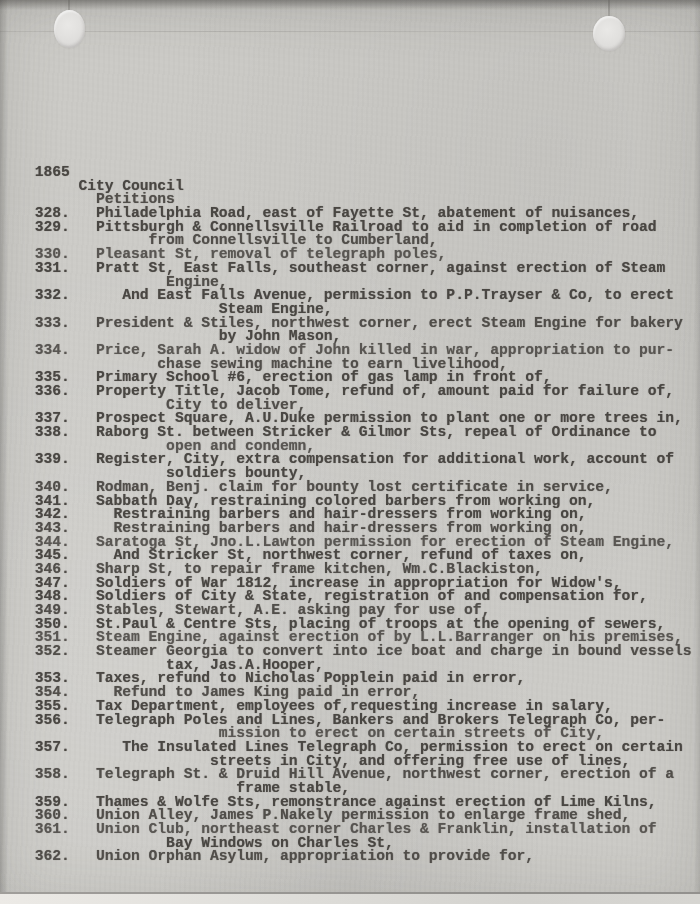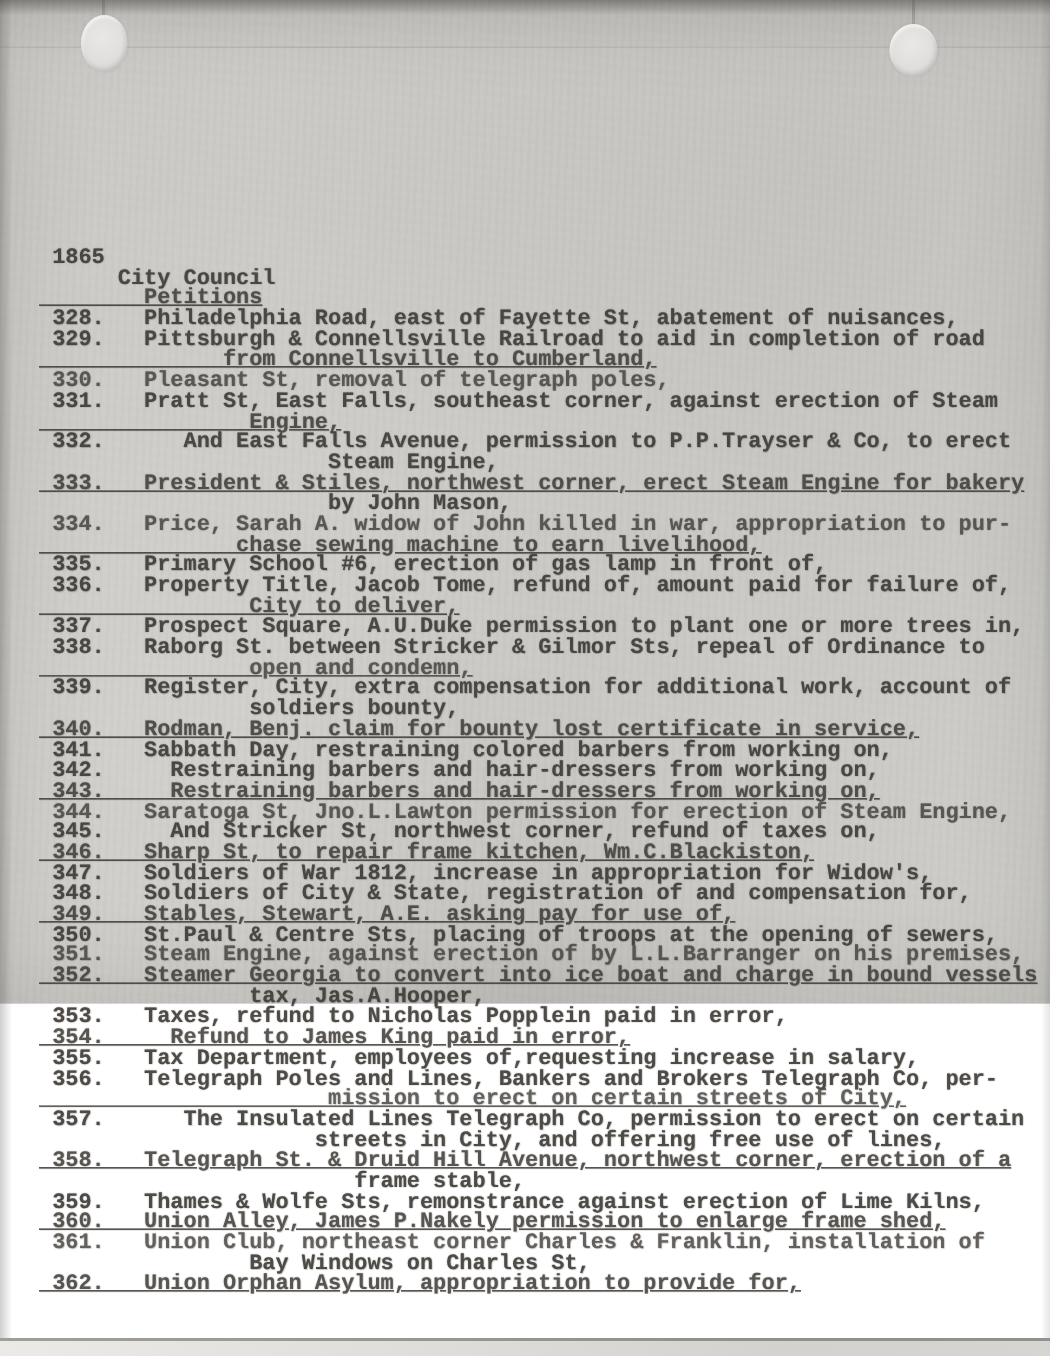--- a/index.html
+++ b/index.html
@@ -1,18 +1,18 @@
 <!DOCTYPE html>
 <html><head>
 <meta charset="utf-8">
 <style>
   html,body{margin:0;padding:0;width:700px;height:904px;overflow:hidden;}
   body{font-family:"Liberation Mono","DejaVu Sans Mono",monospace;}
   .page{
-    position:absolute;inset:0;width:700px;height:669px;
+    position:absolute;inset:0;width:700px;height:904px;
     background:
       radial-gradient(ellipse at 18% 72%, rgba(255,255,255,0.10), transparent 55%),
       radial-gradient(ellipse at 78% 18%, rgba(0,0,0,0.035), transparent 50%),
       radial-gradient(ellipse at 50% 98%, rgba(0,0,0,0.05), transparent 40%),
       linear-gradient(#c3c2be, #cbcac6 38px, #cccbc7 88%, #c9c8c4);
     box-shadow:inset 0 0 60px rgba(90,88,84,0.18);
   }
   
   .grain{
     position:absolute;inset:0;pointer-events:none;
@@ -45,21 +45,21 @@
   }
   
   .doc{
     position:absolute;left:26px;top:166px;width:672px;
     font-size:14.6px;line-height:13.7px;white-space:pre;
     font-weight:700;
     filter:blur(0.25px);
     opacity:0.92;
   }
   .ln{height:13.7px;text-shadow:0 0 1px rgba(63,60,56,0.55), 0.5px 0.4px 0.6px rgba(63,60,56,0.22);}
-  .ln:nth-child(3n){opacity:0.94;text-decoration:underline;}
+  .ln:nth-child(3n){opacity:0.94;}
   .ln:nth-child(7n){opacity:0.88;}
 </style>
 </head>
 <body>
 
 <div class="page">
   <div class="grain"></div>
   <div class="top-shadow"></div>
   <div class="left-shadow"></div>
   <div class="right-shadow"></div>

